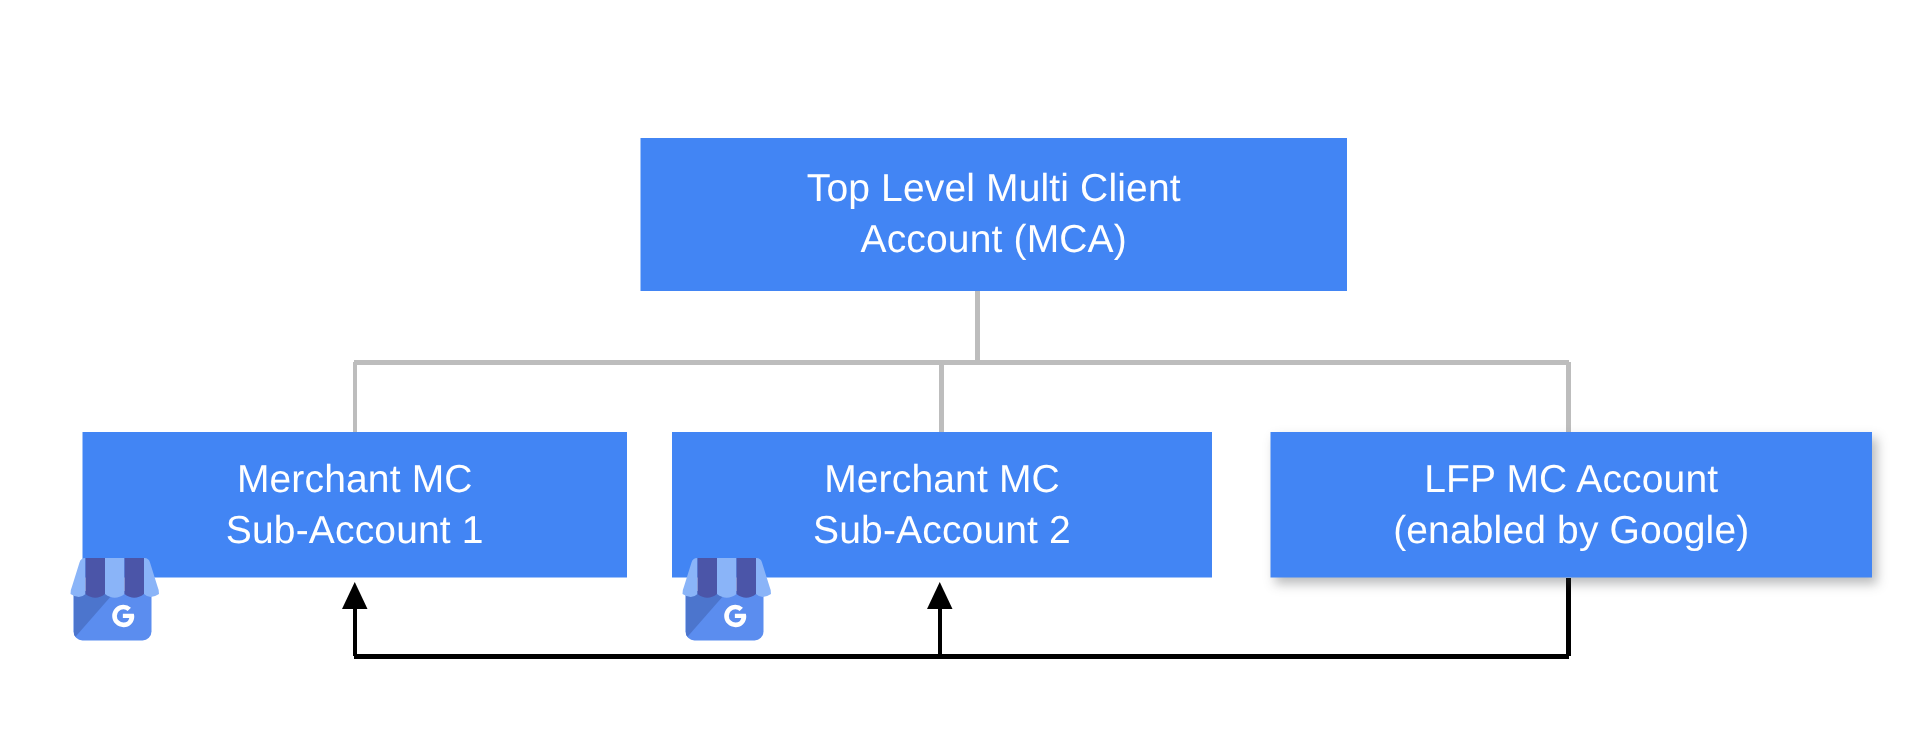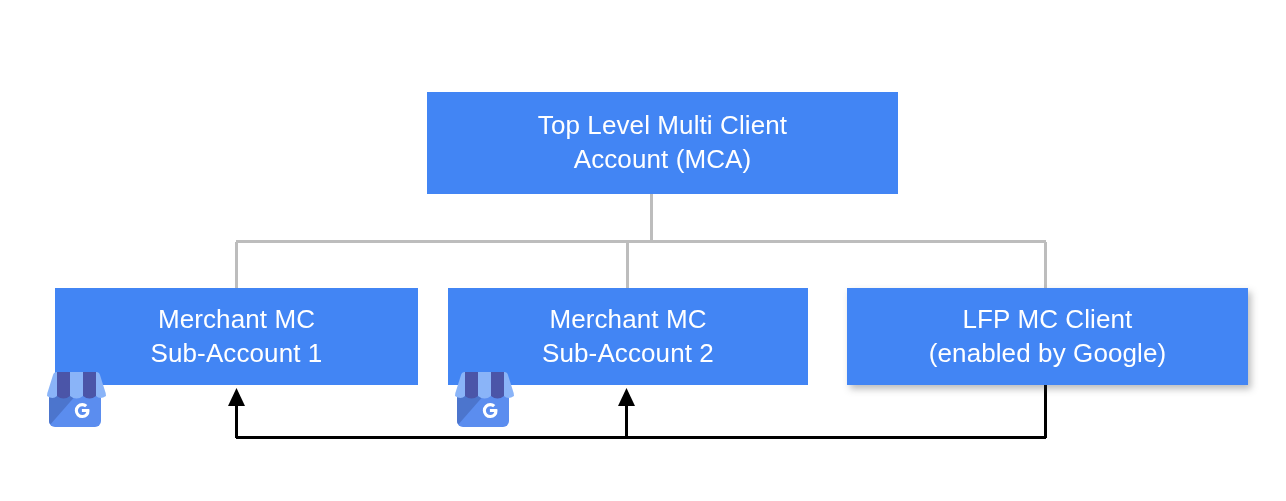--- a/index.html
+++ b/index.html
@@ -121,21 +121,21 @@
     <span class="label">Merchant MC
 Sub-Account 1</span>
   </div>
 
   <div class="node" id="node-sub2" style="background:#4285f4">
     <span class="label">Merchant MC
 Sub-Account 2</span>
   </div>
 
   <div class="node" id="node-lfp" style="background:#4285f4">
-    <span class="label">LFP MC Client
+    <span class="label">LFP MC Account
 (enabled by Google)</span>
   </div>
 
   <svg class="gmb-icon" id="gmb-icon-1" viewBox="0 0 72 72">
     <defs>
       <clipPath id="gmbBody1">
         <path d="M10 30 h52 v27 a6 6 0 0 1 -6 6 h-40 a6 6 0 0 1 -6 -6 z"></path>
       </clipPath>
       <linearGradient id="gmbShade1" x1="0" y1="0" x2="1" y2="1">
         <stop offset="0%" stop-color="#4a72c9"></stop>

